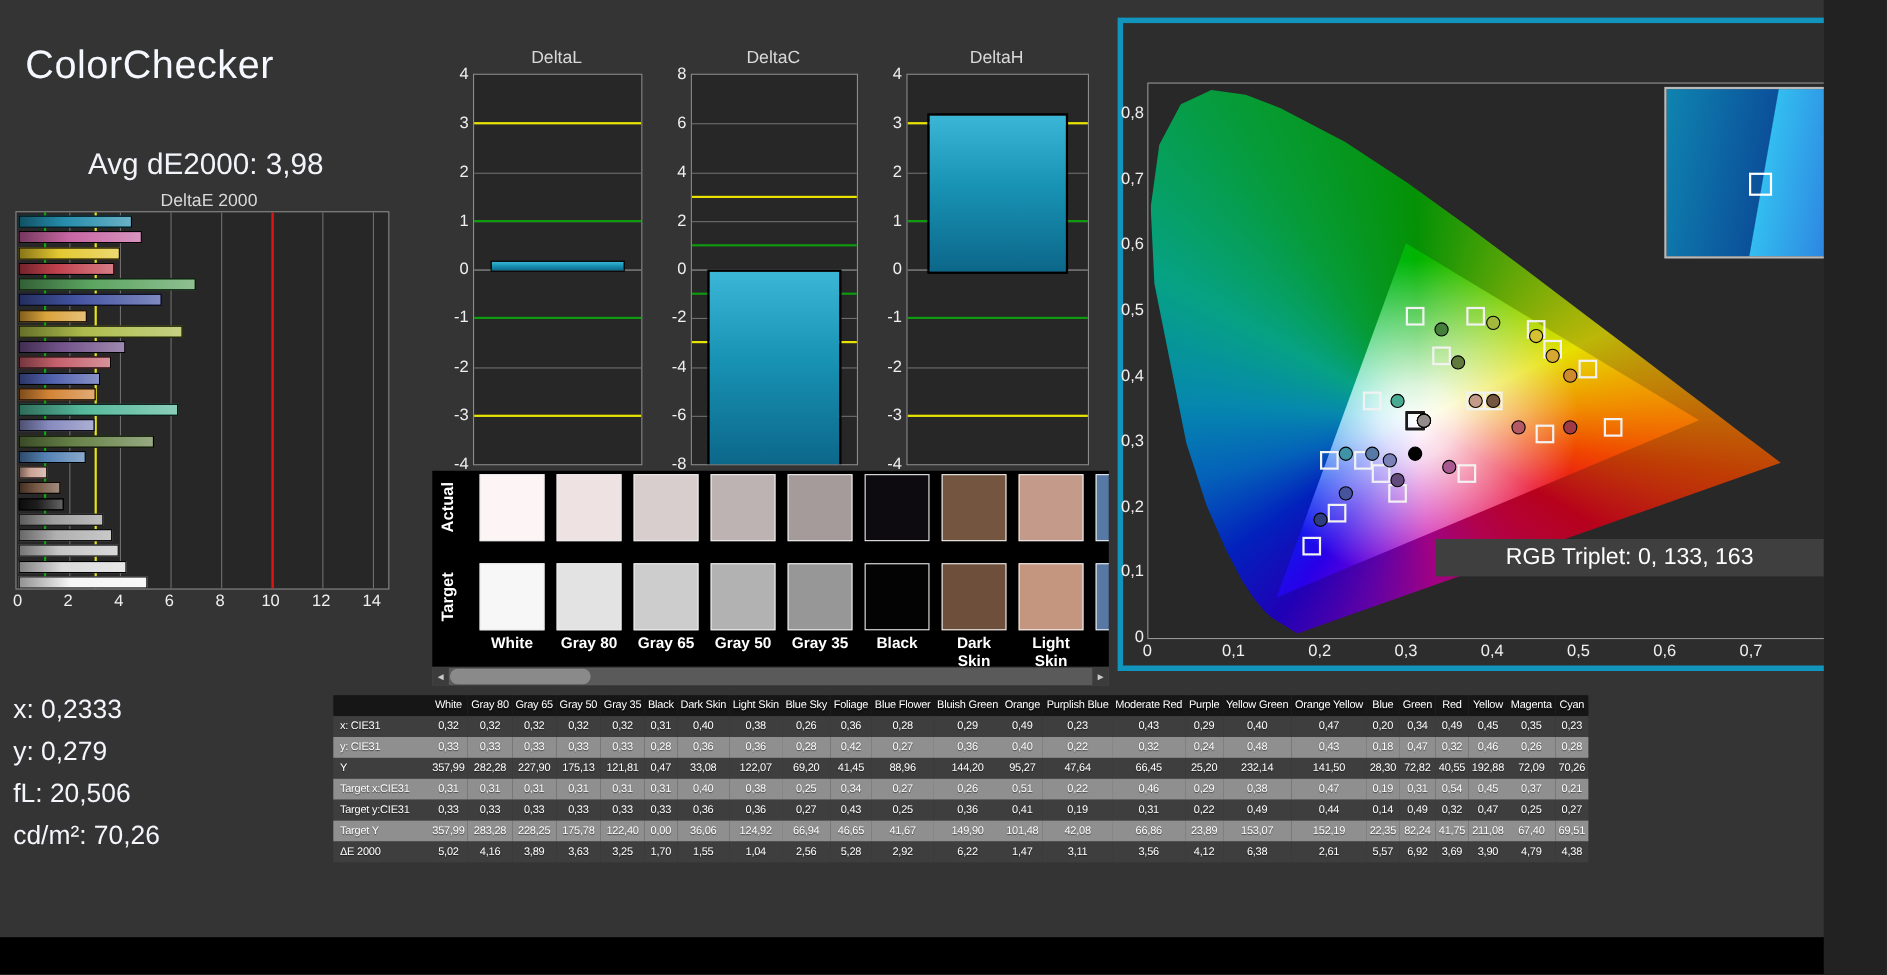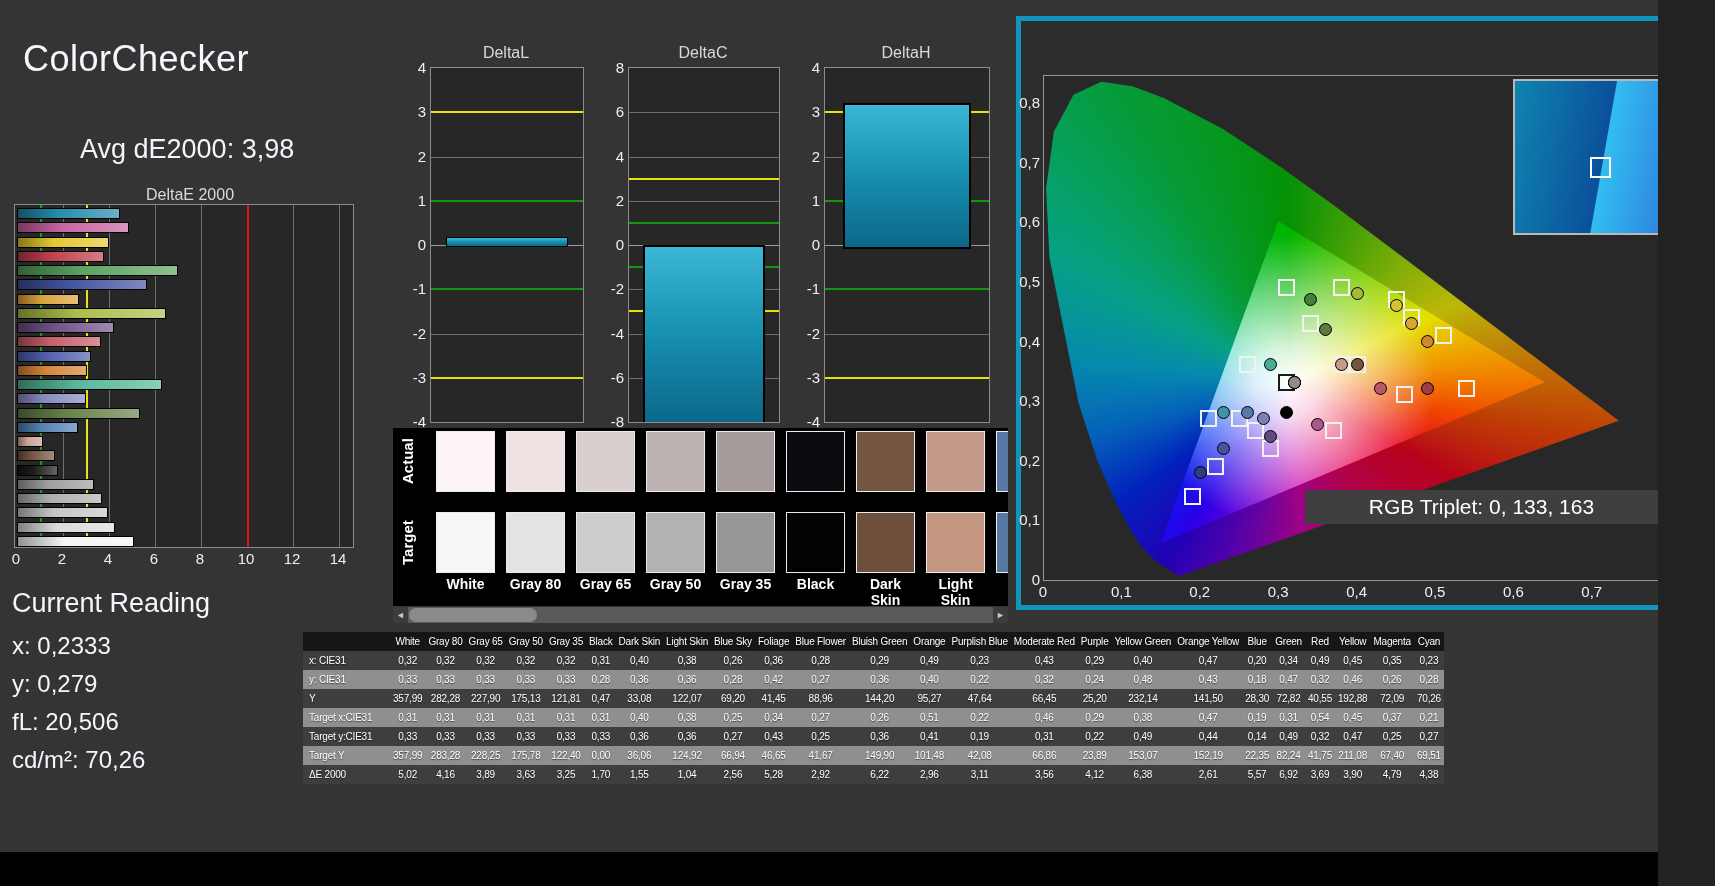--- a/index.html
+++ b/index.html
@@ -3,21 +3,21 @@
 <meta charset="utf-8">
 <style>
   html,body{margin:0;padding:0;background:#222;}
   #root{position:relative;width:1658px;height:886px;background:#343434;overflow:hidden;
         font-family:"Liberation Sans",sans-serif;color:#fff;}
   
   #page-title{position:absolute;left:23px;top:38px;font-size:36px;color:#f6f8ff;letter-spacing:.5px;}
   #avg-label{position:absolute;left:80px;top:102px;font-size:27px;color:#f2f4fa;margin-top:32px;}
   #max-label{position:absolute;left:74px;top:141px;font-size:27px;color:#f2f4fa;}
   
-  #deltae-chart{position:absolute;left:14px;top:186px;width:352px;height:400px;text-decoration:underline;}
+  #deltae-chart{position:absolute;left:14px;top:174px;width:352px;height:400px;text-decoration:underline;}
   .chart-title{position:absolute;top:0;width:100%;text-align:center;font-size:16px;color:#d9d9d9;}
   #deltae-plot{position:absolute;left:0;top:18px;width:338px;height:342px;background:#272727;border:1px solid #8c8c8c;overflow:hidden;}
   .vline{position:absolute;top:0;bottom:0;width:1px;background:#6e6e6e;}
   .vline.ref{width:2px;}
   .hbar{position:absolute;left:2px;height:9px;border:1px solid #000;
         background-image:linear-gradient(90deg,rgba(0,0,0,.40) 0%,rgba(255,255,255,.04) 40%,rgba(255,255,255,.34) 100%);}
   #deltae-xticks{position:absolute;left:0;top:364px;width:352px;height:20px;}
   .xtick{position:absolute;font-size:15px;color:#efefef;width:26px;text-align:center;}
   
   #reading-heading{position:absolute;left:12px;top:588px;font-size:27px;color:#f4f6fc;}
@@ -122,21 +122,20 @@
         <div class="xtick" style="left: 35px;">2</div>
         <div class="xtick" style="left: 81px;">4</div>
         <div class="xtick" style="left: 127px;">6</div>
         <div class="xtick" style="left: 173px;">8</div>
         <div class="xtick" style="left: 219px;">10</div>
         <div class="xtick" style="left: 265px;">12</div>
         <div class="xtick" style="left: 311px;">14</div>
       </div>
   </div>
 
-  <div id="reading-heading">Current Reading</div>
   <div class="reading-line" style="top:632px">x: 0,2333</div>
   <div class="reading-line" style="top:670px">y: 0,279</div>
   <div class="reading-line" style="top:708px">fL: 20,506</div>
   <div class="reading-line" style="top:746px">cd/m²: 70,26</div>
 
   <div id="dl" class="vchart" style="left: 396px; width: 192px;">
       <div class="vtitle" style="left: 34px; width: 152px;">DeltaL</div>
       <div class="vbox" style="left: 34px; width: 152px;">
         <div class="hline" style="top: 309.75px;"></div>
         <div class="hline" style="top: 265.5px;"></div>
@@ -532,21 +531,21 @@
           <td>3,89</td>
           <td>3,63</td>
           <td>3,25</td>
           <td>1,70</td>
           <td>1,55</td>
           <td>1,04</td>
           <td>2,56</td>
           <td>5,28</td>
           <td>2,92</td>
           <td>6,22</td>
-          <td>2,96</td>
+          <td>1,47</td>
           <td>3,11</td>
           <td>3,56</td>
           <td>4,12</td>
           <td>6,38</td>
           <td>2,61</td>
           <td>5,57</td>
           <td>6,92</td>
           <td>3,69</td>
           <td>3,90</td>
           <td>4,79</td>

